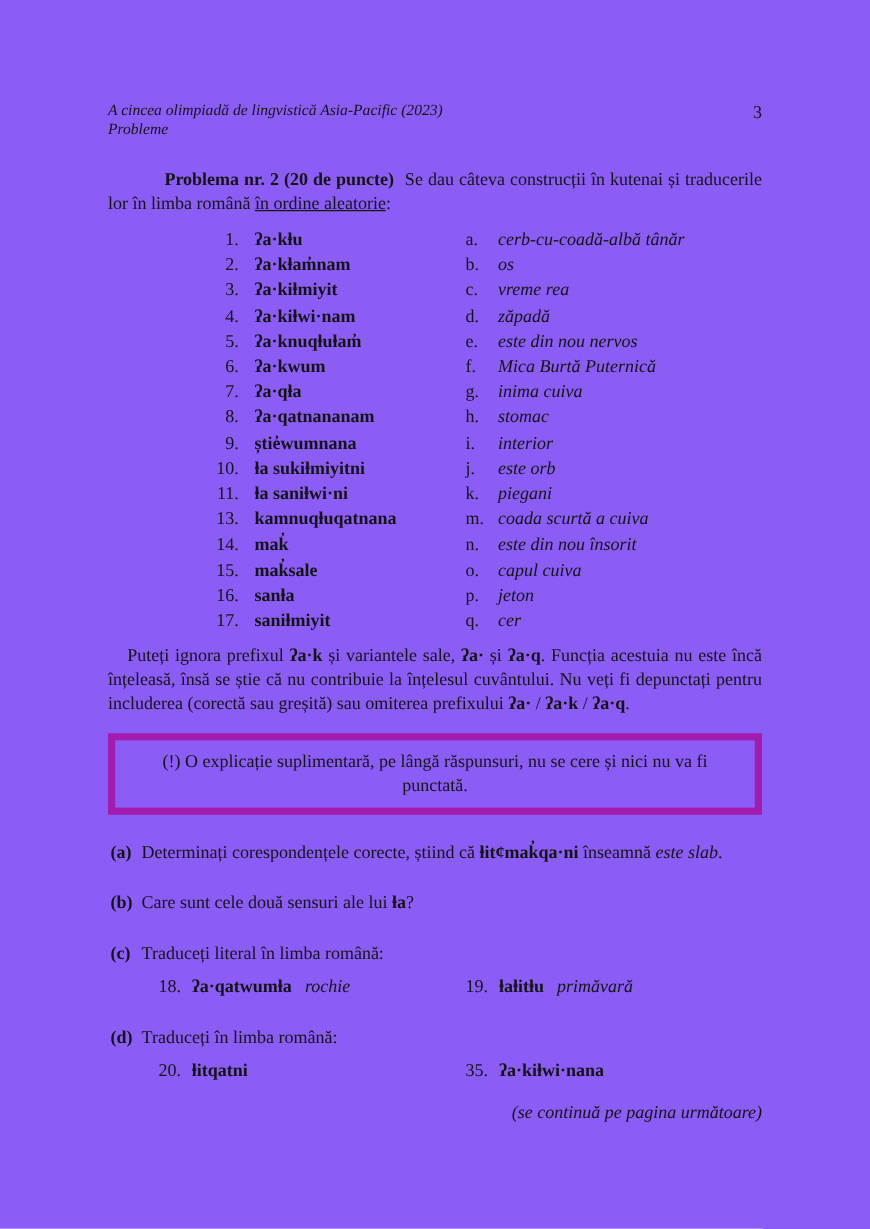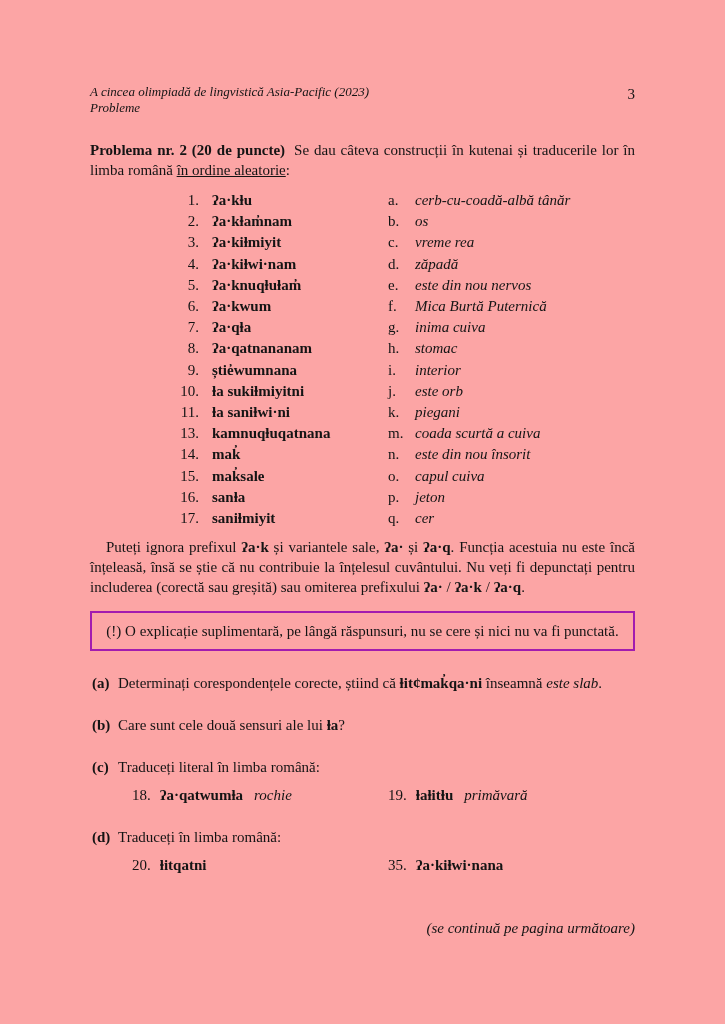--- a/index.html
+++ b/index.html
@@ -1,42 +1,42 @@
 <!DOCTYPE html>
 <html><head>
 <meta charset="utf-8">
 <style>
   html,body{margin:0;padding:0;background:#e9e9e9;}
   .page{
     width:725px;height:1024px;box-sizing:border-box;position:relative;
-    margin:0 auto;background:#fca5a5;color:#141414;
+    margin:0 auto;background:#8b5cf6;color:#141414;
     padding:84px 90px 0 90px;
     font-family:"Liberation Serif","DejaVu Serif","DejaVu Sans",serif;
     font-size:15px;line-height:20px;
   }
   .bold{font-weight:bold;}
   .italic{font-style:italic;}
   .underline{text-decoration:underline;}
 
   .header{display:flex;justify-content:space-between;align-items:flex-start;margin-bottom:24px;}
   .header-left{font-style:italic;font-size:13px;line-height:16px;}
   .page-number{font-size:15px;}
 
   .intro{text-align:justify;margin:0 0 4px 0;}
-  .title-gap{padding-right:9px;}
+  .title-gap{padding-right:9px;margin-left:47px;}
 
   .list{margin:10px 0 0 0;}
   .list-row{display:grid;grid-template-columns:122px 176px 27px auto;line-height:21.2px;}
   .num{text-align:right;padding-right:13px;}
   .word{font-weight:bold;}
   .trans{font-style:italic;}
 
   .para{text-align:justify;text-indent:16px;margin:8px 0 0 0;}
 
-  .notebox{border:2px solid #a21caf;margin:14px 0 0 0;padding:8px 12px;text-align:center;}
+  .notebox{border:6px solid #a21caf;margin:14px 0 0 0;padding:8px 12px;text-align:center;}
 
   .question{display:flex;margin:22px 0 0 2px;}
   .q-label{font-weight:bold;width:26px;flex:none;}
   .q-text{margin:0;}
 
   .sub-row{display:flex;margin:8px 0 0 42px;}
   .sub-col{display:inline-flex;font-family:Liberation Serif, serif;}
   .sub-row .sub-col:nth-of-type(1){width:256px;}
   .si-num{padding-right:9px;}
   .si-word{font-weight:bold;padding-right:11px;}

